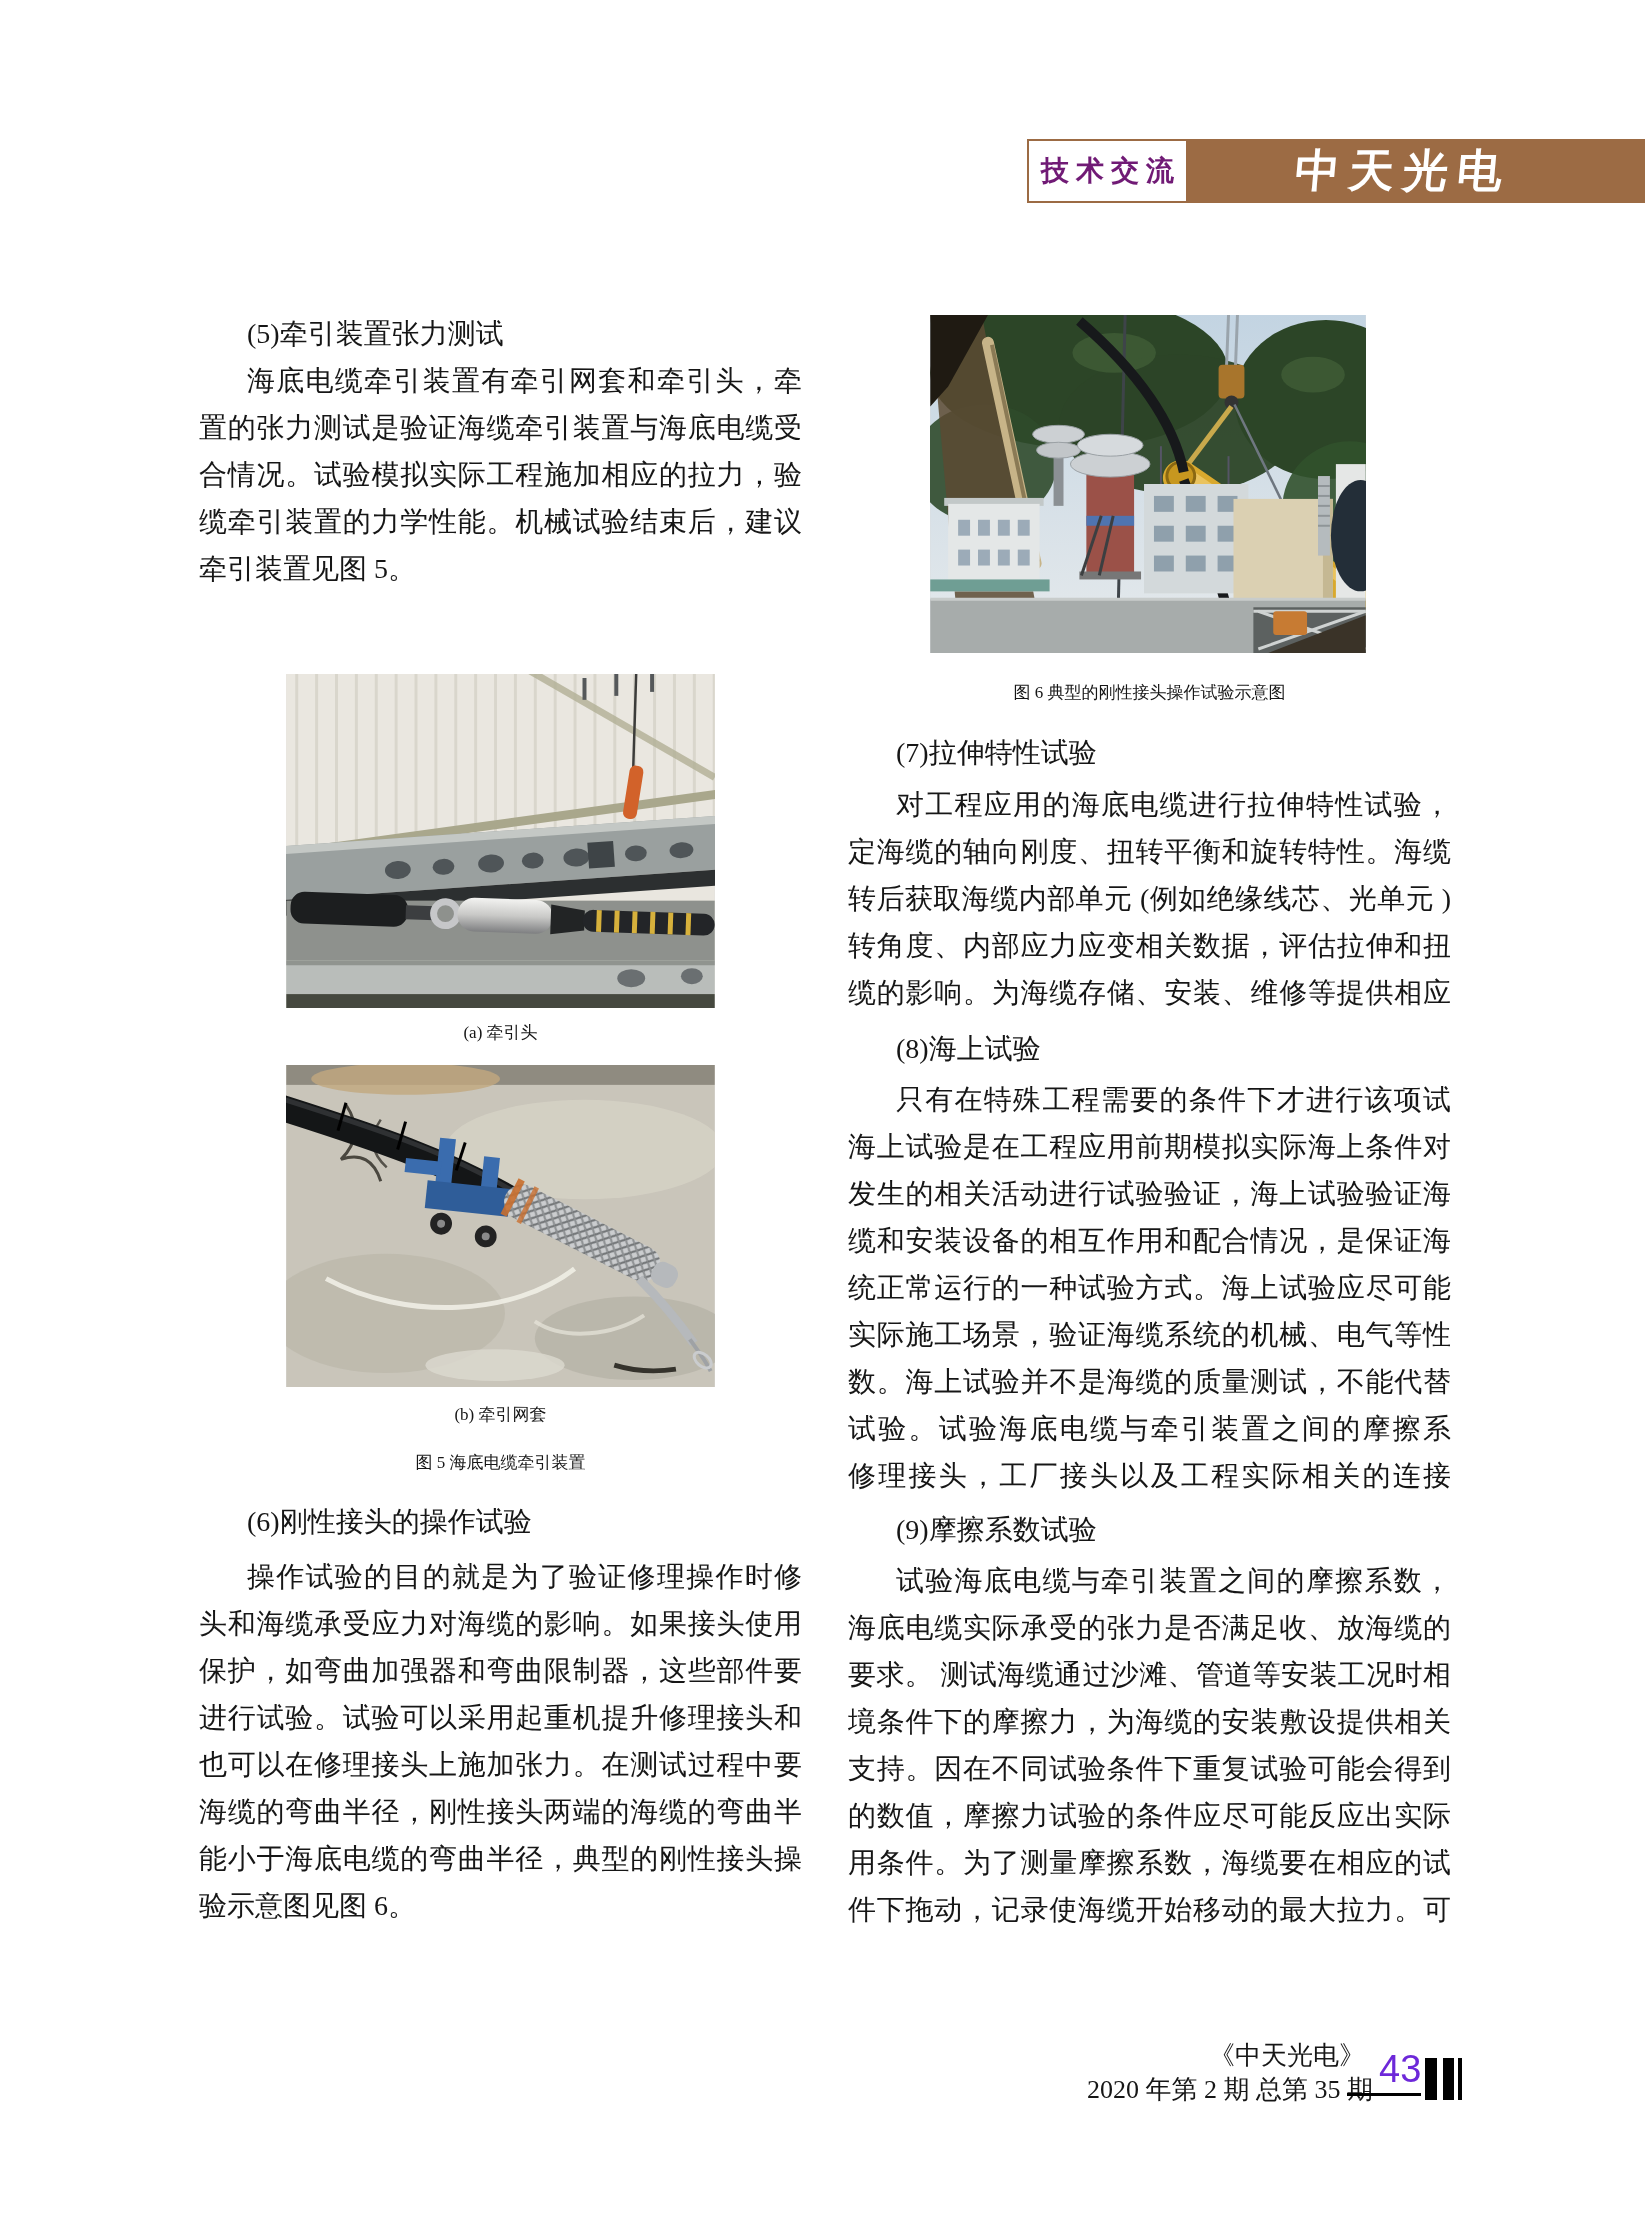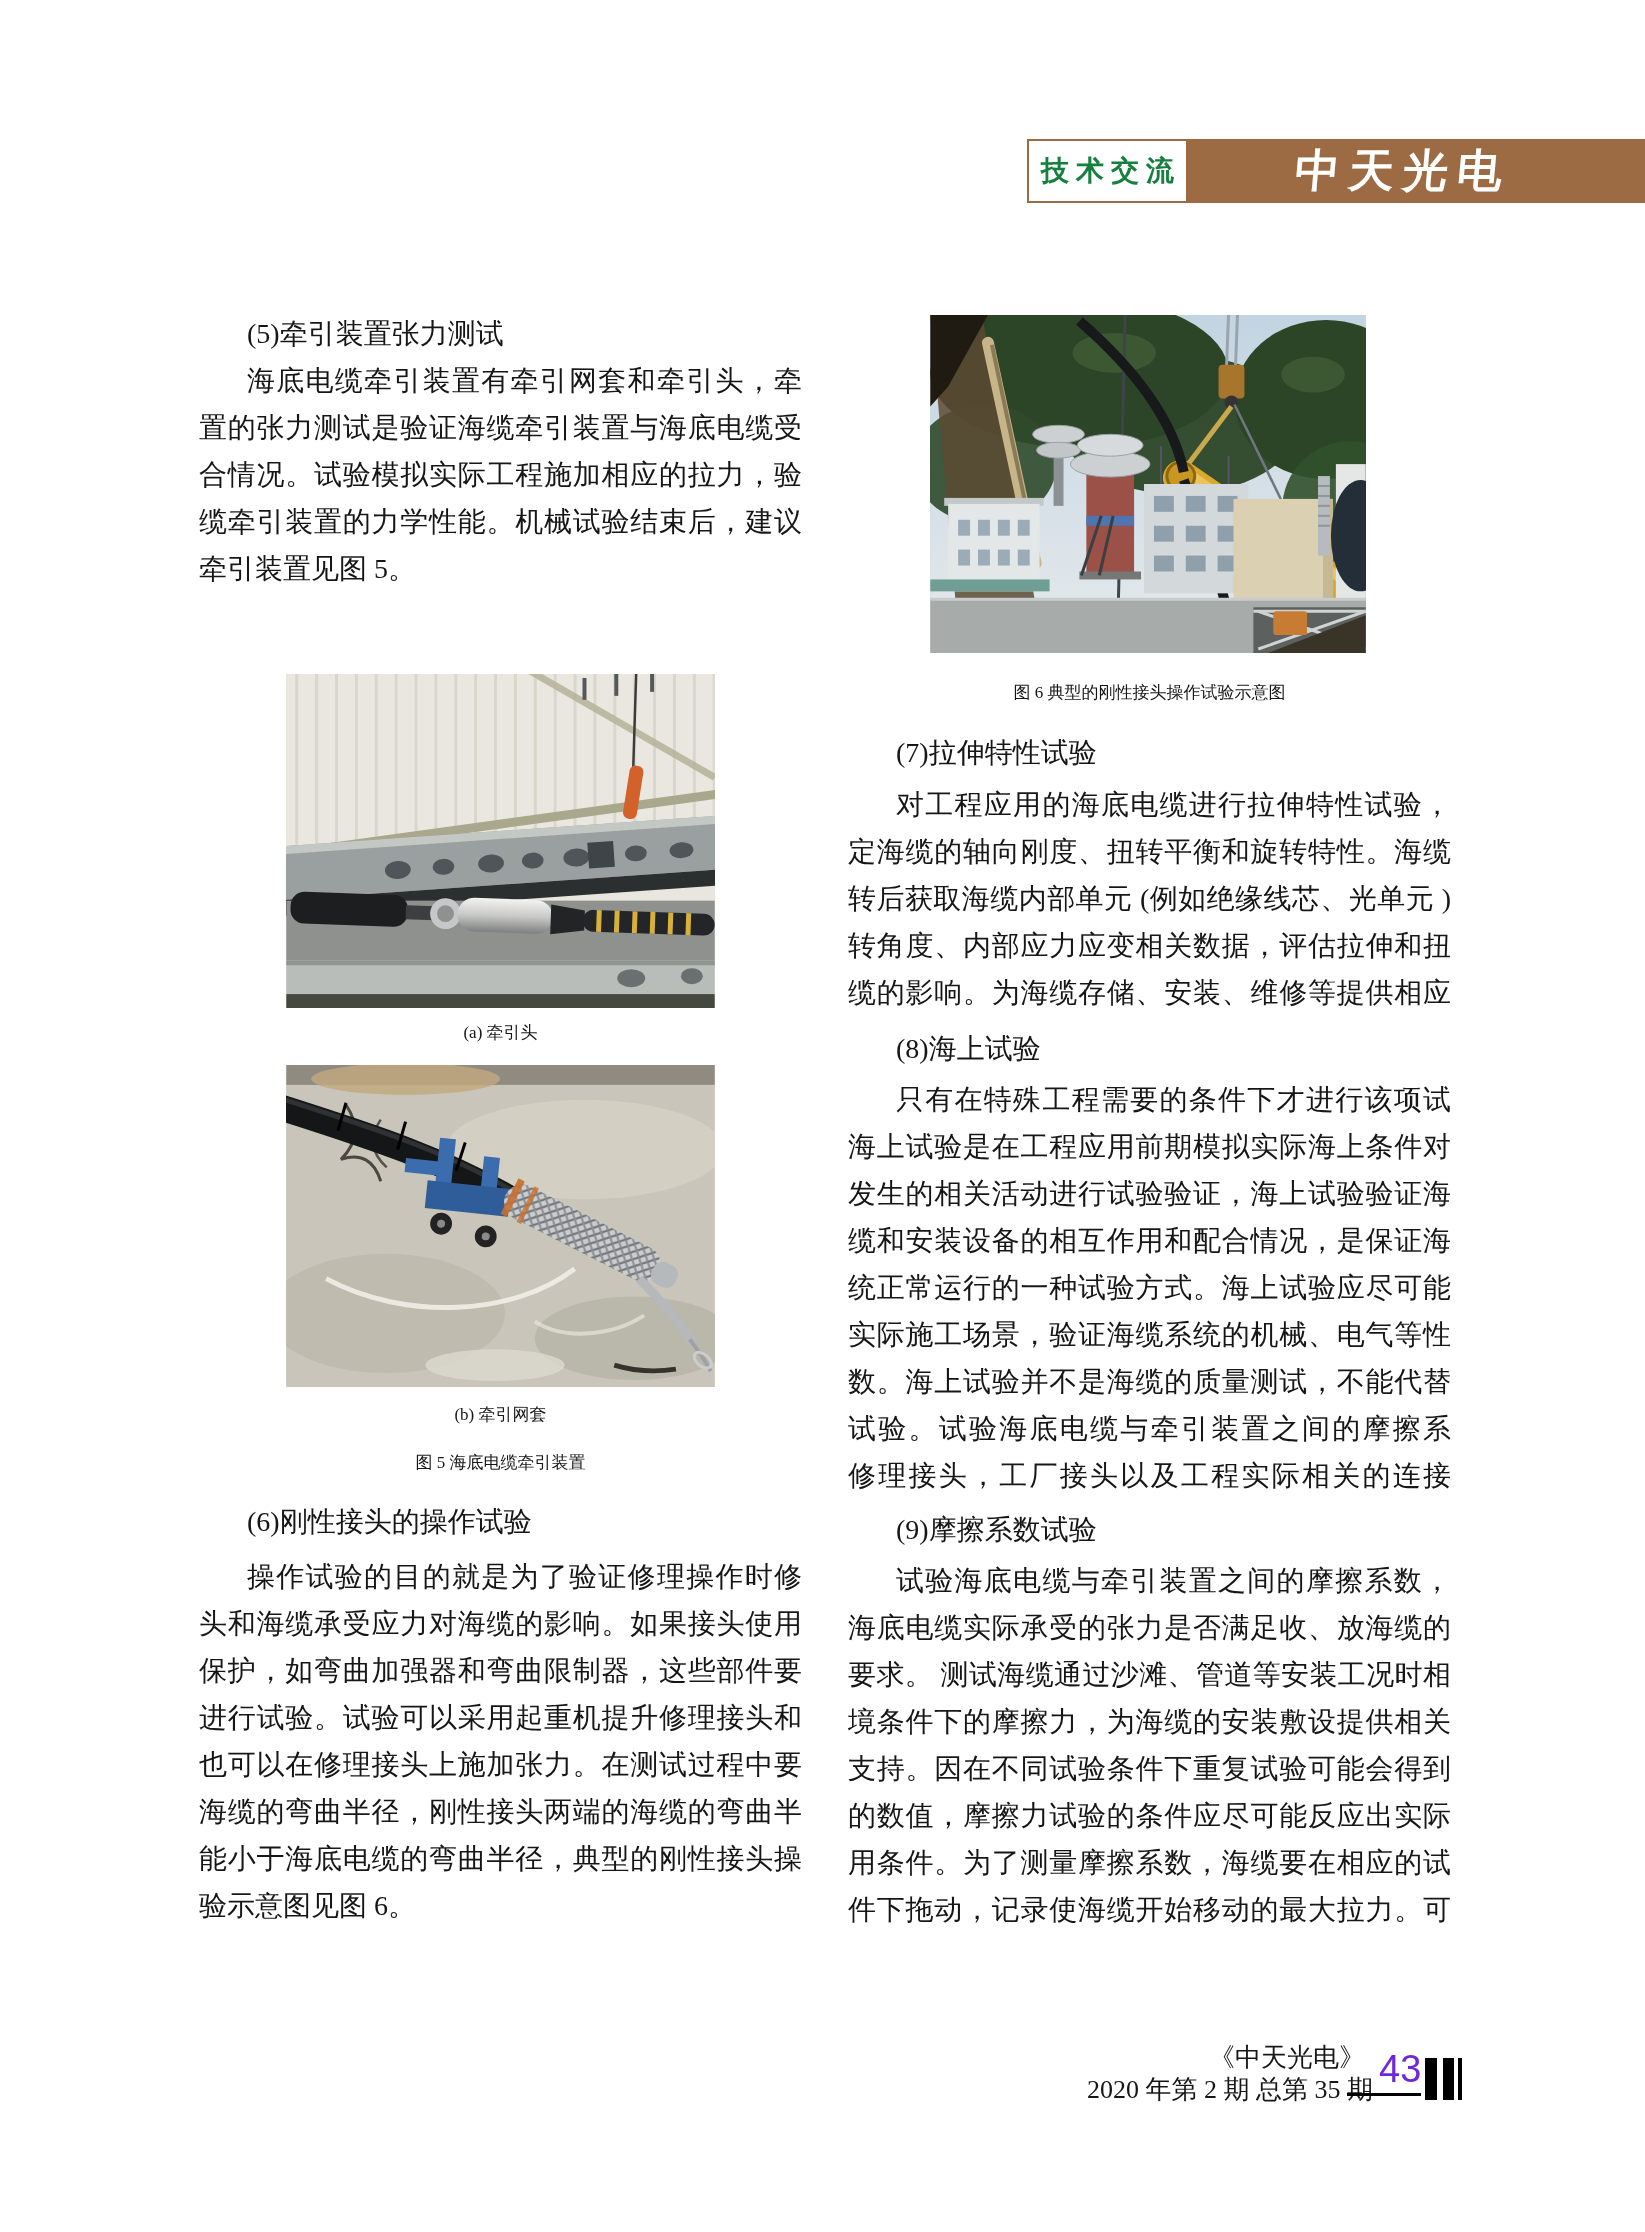--- a/index.html
+++ b/index.html
@@ -10,21 +10,21 @@
   }
   .abs { position:absolute; }
 
   
   .h-bar { left:1188px; top:139px; width:458px; height:64px; background:#9c6b44; }
   .h-box {
     left:1027px; top:139px; width:161px; height:64px; box-sizing:border-box;
     background:#fff; border:2px solid #9c6b44;
     display:flex; align-items:center; justify-content:center;
     font-family:"Liberation Sans","DejaVu Sans",sans-serif;
-    font-size:28px; font-weight:600; letter-spacing:7px; color:#15803d;
+    font-size:28px; font-weight:600; letter-spacing:7px; color:#701a75;
     text-indent:7px;
   }
   .h-logo {
     left:1295px; top:139px; width:299px; height:64px;
     display:flex; align-items:center; color:#ffffff;
     font-family:"DejaVu Sans",sans-serif; font-weight:bold;
     font-size:45px; letter-spacing:9px; transform:skewX(-5deg);
   }
 
   
@@ -36,21 +36,21 @@
   .line.first { text-indent:48px; }
   .line.end  { text-align-last:left; }
   .line.head { text-align:left; text-align-last:left; text-indent:48px; }
   .caption { font-size:17px; line-height:48px; height:48px; text-align:center; }
 
   .photo { background:#ddd; overflow:hidden; }
   .photo svg { display:block; }
 
   
   .f-text { top:2042px; left:975px; width:398px; text-align:right; font-size:26px; }
-  .f-journal { line-height:31px; padding-right:8px; }
+  .f-journal { line-height:31px; padding-right:8px;font-family:Liberation Mono, monospace; }
   .f-issue   { line-height:33px; }
   .f-pageno  { left:1379px; top:2044px; font-size:38px; line-height:50px;
                font-family:"Liberation Sans","DejaVu Sans",sans-serif; color:#6d28d9; }
   .f-rule { left:1347px; top:2093px; width:74px; height:3px; background:#000; }
   .f-bar  { top:2058px; height:42px; background:#000; }
   .f-bar.b1 { left:1425px; width:12px; }
   .f-bar.b2 { left:1443px; width:11px; }
   .f-bar.b3 { left:1458px; width:4px;  }
 </style>
 </head>

